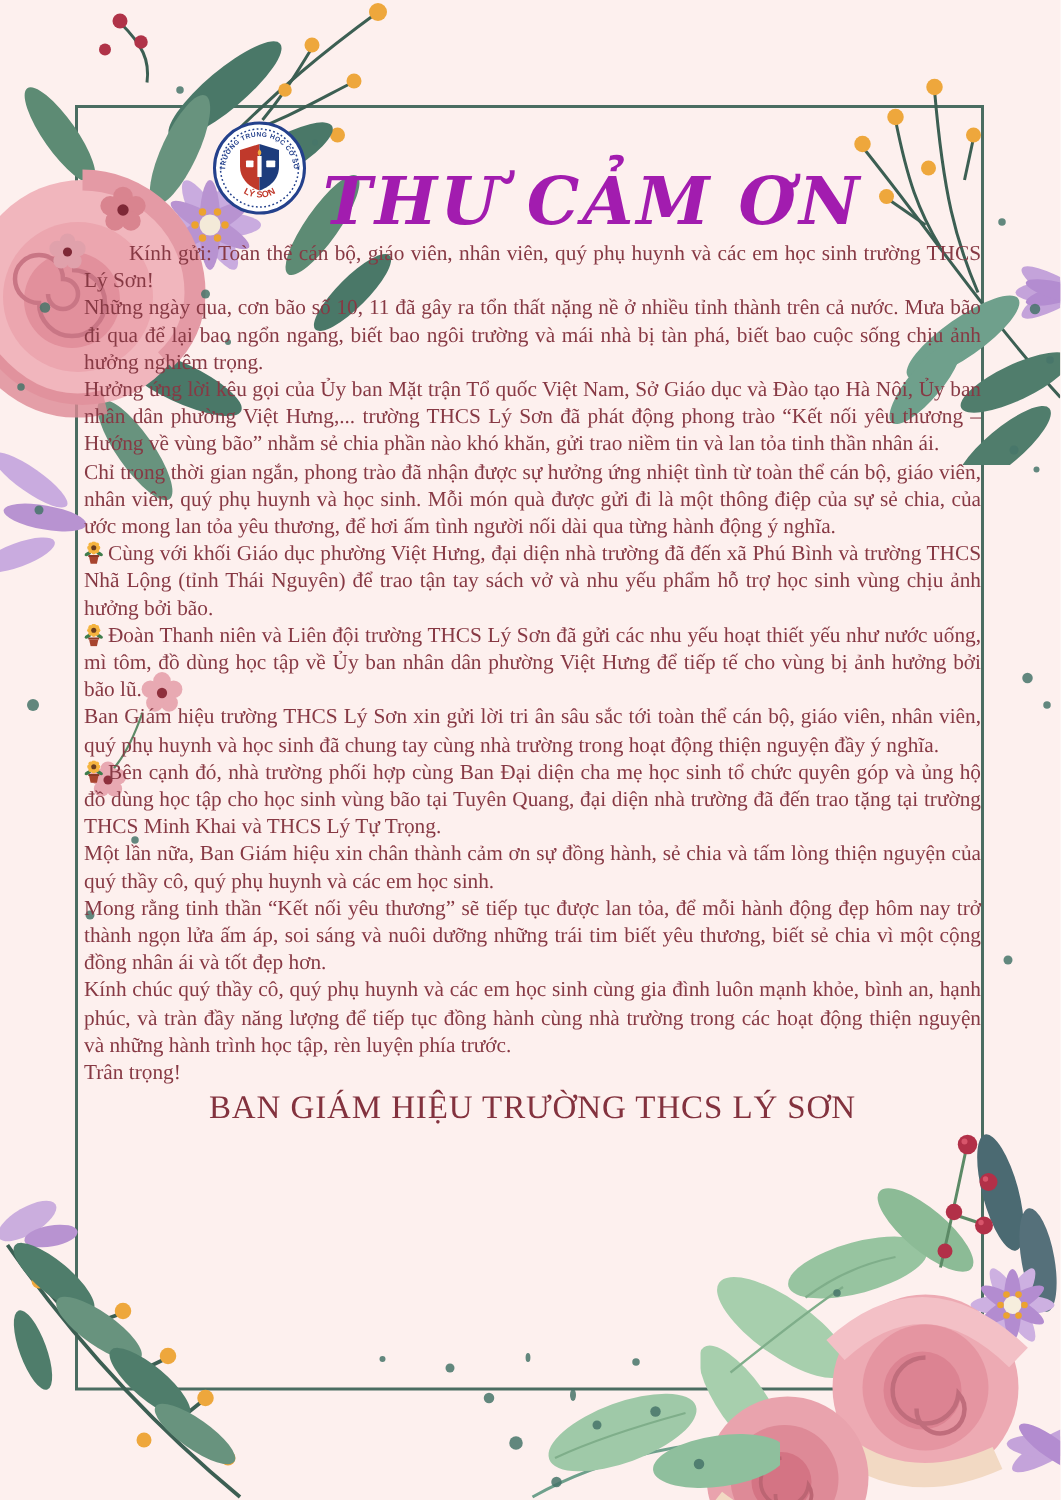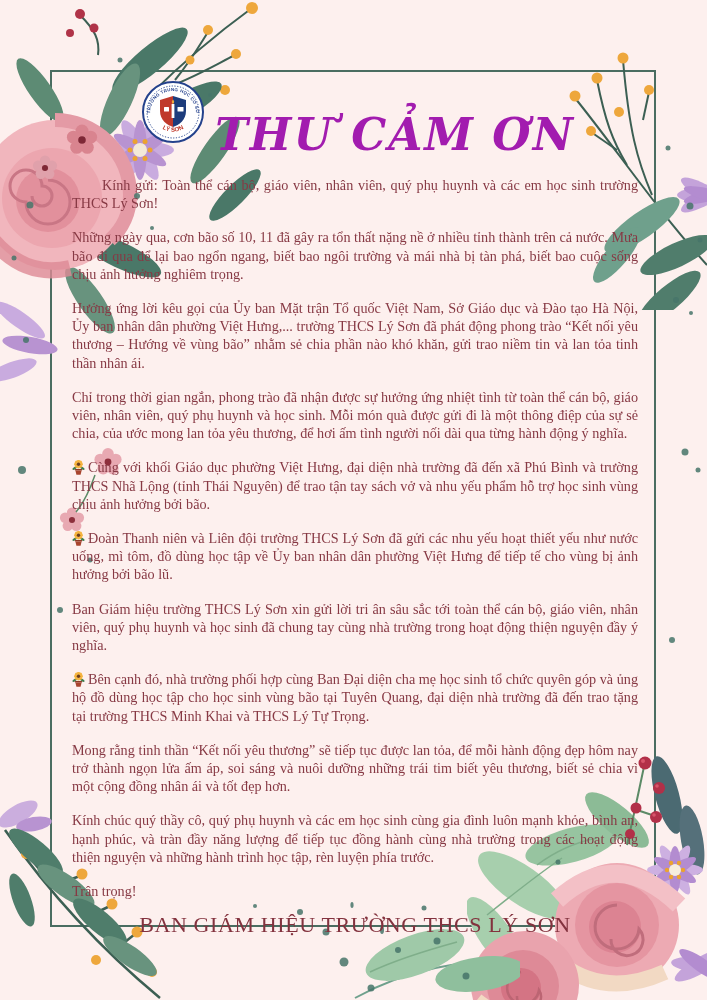--- a/index.html
+++ b/index.html
@@ -35,21 +35,21 @@
     color:#a21caf;letter-spacing:2px;
     white-space:nowrap;
     margin-top:23px;
   }
   .letter{
     position:absolute;left:56px;top:160px;width:598px;
     font-size:14.2px;line-height:18.2px;
     color:#873944;
     text-align:justify;
   }
-  .letter p{margin:16px;}
+  .letter p{margin:0;}
   .salutation{text-indent:30px;}
   .bullet-icon{
     display:inline-block;width:13px;height:15px;
     vertical-align:-3px;margin-right:3px;
   }
   .closing{text-align:left;}
   .signature{
     text-align:center;
     font-size:22px;letter-spacing:.6px;
     margin-top:5px;
@@ -401,19 +401,20 @@
           <use href="#potflower"></use>
         </svg><span>Cùng với khối Giáo dục phường Việt Hưng, đại diện nhà trường đã đến xã Phú Bình và trường THCS Nhã Lộng (tỉnh Thái Nguyên) để trao tận tay sách vở và nhu yếu phẩm hỗ trợ học sinh vùng chịu ảnh hưởng bởi bão.</span></p>
     <p><svg class="bullet-icon" viewBox="0 0 13 15">
           <use href="#potflower"></use>
         </svg><span>Đoàn Thanh niên và Liên đội trường THCS Lý Sơn đã gửi các nhu yếu hoạt thiết yếu như nước uống, mì tôm, đồ dùng học tập về Ủy ban nhân dân phường Việt Hưng để tiếp tế cho vùng bị ảnh hưởng bởi bão lũ.</span></p>
     <p>Ban Giám hiệu trường THCS Lý Sơn xin gửi lời tri ân sâu sắc tới toàn thể cán bộ, giáo viên, nhân viên, quý phụ huynh và học sinh đã chung tay cùng nhà trường trong hoạt động thiện nguyện đầy ý nghĩa.</p>
 
     <p><svg class="bullet-icon" viewBox="0 0 13 15">
           <use href="#potflower"></use>
         </svg><span>Bên cạnh đó, nhà trường phối hợp cùng Ban Đại diện cha mẹ học sinh tổ chức quyên góp và ủng hộ đồ dùng học tập cho học sinh vùng bão tại Tuyên Quang, đại diện nhà trường đã đến trao tặng tại trường THCS Minh Khai và THCS Lý Tự Trọng.</span></p>
+    <p>Một lần nữa, Ban Giám hiệu xin chân thành cảm ơn sự đồng hành, sẻ chia và tấm lòng thiện nguyện của quý thầy cô, quý phụ huynh và các em học sinh.</p>
     <p>Mong rằng tinh thần “Kết nối yêu thương” sẽ tiếp tục được lan tỏa, để mỗi hành động đẹp hôm nay trở thành ngọn lửa ấm áp, soi sáng và nuôi dưỡng những trái tim biết yêu thương, biết sẻ chia vì một cộng đồng nhân ái và tốt đẹp hơn.</p>
     <p>Kính chúc quý thầy cô, quý phụ huynh và các em học sinh cùng gia đình luôn mạnh khỏe, bình an, hạnh phúc, và tràn đầy năng lượng để tiếp tục đồng hành cùng nhà trường trong các hoạt động thiện nguyện và những hành trình học tập, rèn luyện phía trước.</p>
     <p class="closing">Trân trọng!</p>
     <div class="signature">BAN GIÁM HIỆU TRƯỜNG THCS LÝ SƠN</div>
   </div>
 
 </div>
 
 </body></html>

